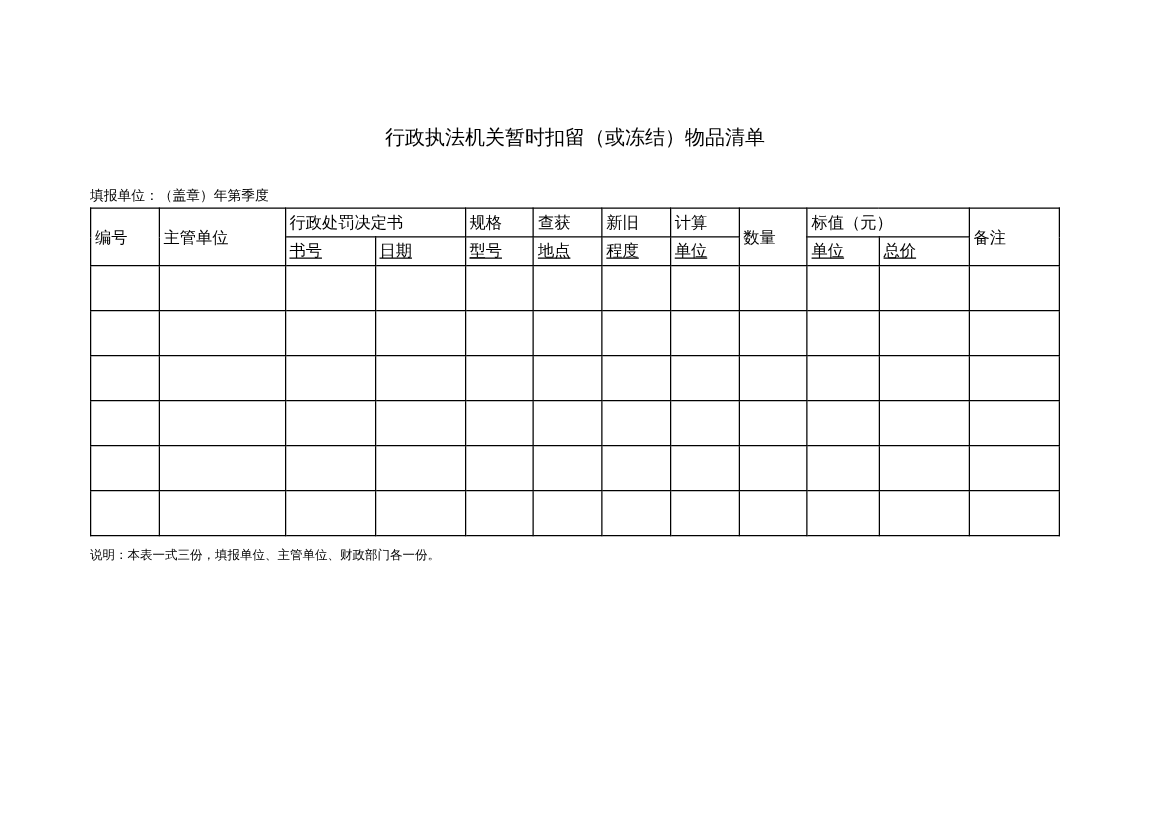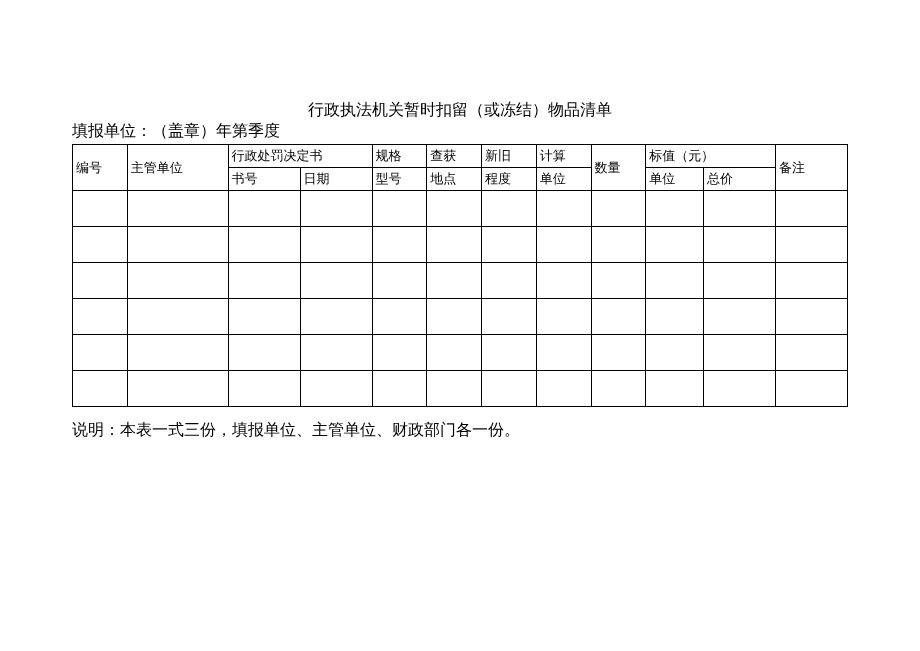--- a/index.html
+++ b/index.html
@@ -8,43 +8,44 @@
       height: 651px;
       background: #fff;
       font-family: "SimSun", "宋体", serif;
       font-size: 14px;
       color: #000;
       padding: 100px 72px 0 72px;
     }
     .title {
       text-align: center;
       font-size: 16px;
+      margin-bottom: 28px;
     }
     .pre-line {
-      font-size: 16px;
+      font-size: 11px;
       margin-bottom: 2px;
     }
     table {
       border-collapse: collapse;
       width: 100%;
       table-layout: fixed;
     }
     th, td {
       border: 1px solid #000;
       font-size: 13px;
       text-align: left;
       padding: 2px 3px;
       height: 22px;
       font-weight: normal;
       vertical-align: middle;
     }
-    th.h-row2 { height: 22px; }
+    th.h-row2 { height: 22px; text-decoration: underline; }
     td.data-row { height: 36px; }
     .post-text {
-      font-size: 16px;
+      font-size: 10px;
       line-height: 2.4;
       margin-top: 4px;
     }
     .col-num   { width: 38px; }
     .col-name  { width: 70px; }
     .col-spec  { width: 38px; }
     .col-loc   { width: 38px; }
     .col-cond  { width: 38px; }
     .col-unit  { width: 38px; }
     .col-qty   { width: 38px; }

